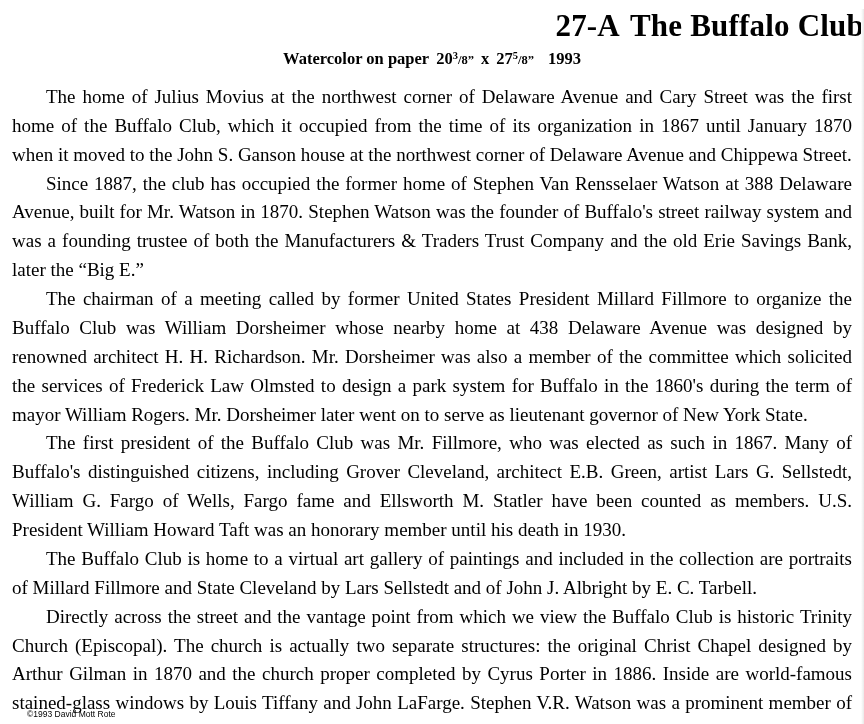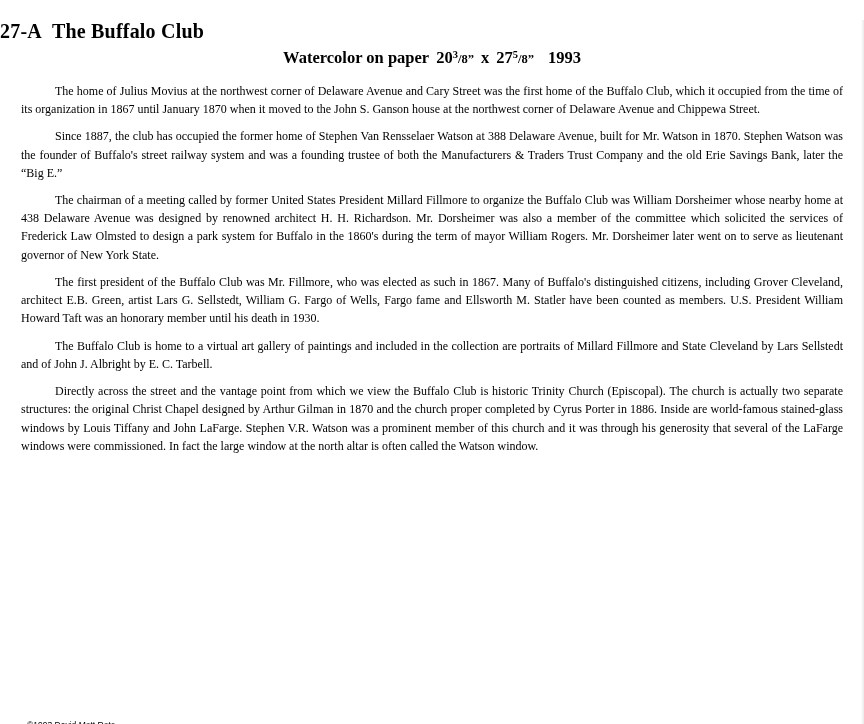--- a/index.html
+++ b/index.html
@@ -16,25 +16,25 @@
     position: relative;
   }
   .page {
     position: relative;
     width: 864px;
     height: 724px;
     box-sizing: border-box;
     padding: 0;
   }
   .title {
-    text-align: left;
-    font-size: 20px;
+    text-align: right;
+    font-size: 31px;
     font-weight: bold;
     letter-spacing: 0.2px;
-    margin: 20px 0 0 0;
+    margin: 9px 0 0 0;
     line-height: 1.1;
   }
   .title .num {
     margin-right: 10px;
   }
   .subtitle {
     text-align: center;
     font-size: 16.5px;
     font-weight: bold;
     margin: 6px 0 0 0;
@@ -50,24 +50,24 @@
     line-height: 0;
   }
   .frac {
     font-size: 12.5px;
   }
   .body-text {
     margin: 14px 0 0 0;
     padding: 0 12px 0 12px;
   }
   .body-text p {
-    margin: 9px;
+    margin: 0;
     text-indent: 34px;
     text-align: justify;
-    font-size: 12px;
+    font-size: 19px;
     line-height: 1.52;
     hyphens: none;
   }
   .copyright {
     position: absolute;
     left: 27px;
     bottom: 14px;
     font-family: "Liberation Sans", sans-serif;
     font-size: 8.5px;
     color: #000000;

